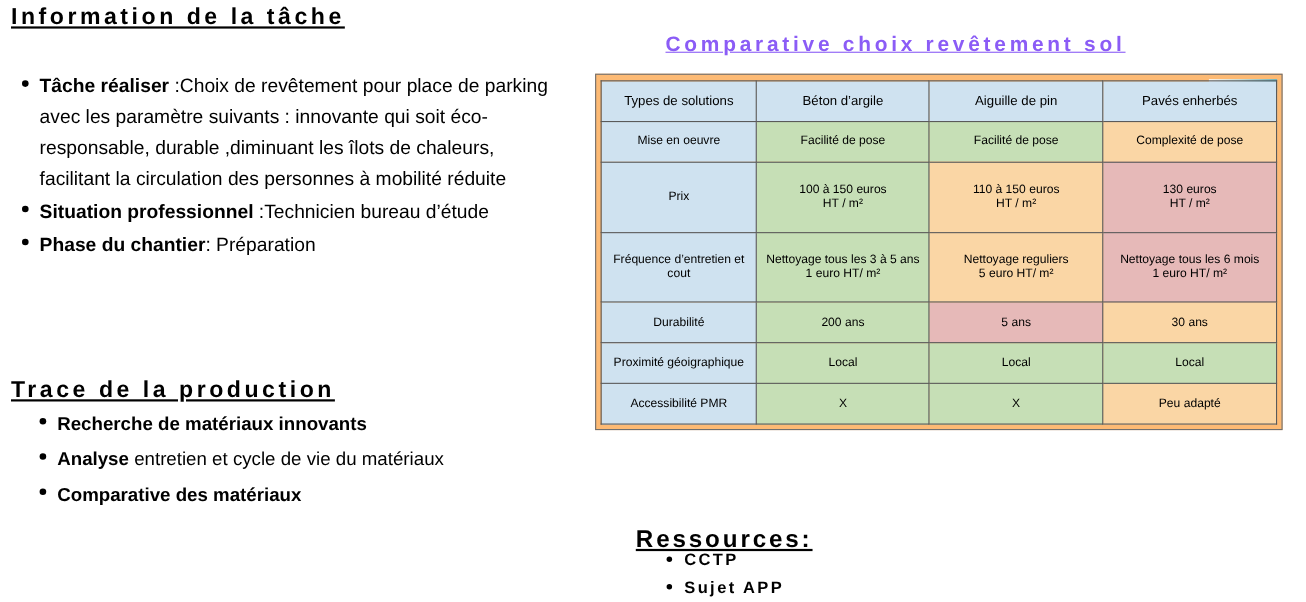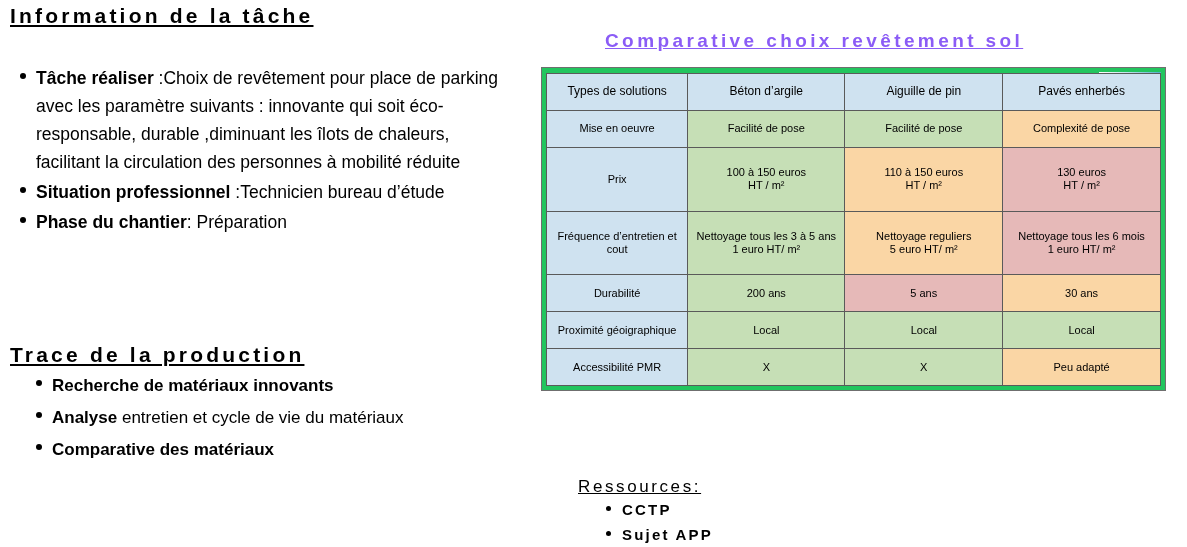--- a/index.html
+++ b/index.html
@@ -106,21 +106,21 @@
     color: #8b5cf6;
     white-space: nowrap;
   }
 
   .table-frame {
     position: absolute;
     left: 21px;
     top: 67px;
     width: 625px;
     height: 324px;
-    background: #22c55e;
+    background: #fdba74;
     border: 1px solid #6f6f6f;
     box-sizing: border-box;
     padding: 5px 4px 4px 4px;
   }
   .table-frame::after {
     
     content: "";
     position: absolute;
     right: 4px;
     top: 4px;
@@ -160,22 +160,22 @@
 
   .g { background: #c6dfb6; }   
   .o { background: #fad6a5; }   
   .r { background: #e6b9b8; margin-top: 47px; }   
 
   
   #res-title {
     position: absolute;
     left: 58px;
     top: 477px;
-    font-size: 17px;
-    font-weight: normal;
+    font-size: 22px;
+    font-weight: bold;
     letter-spacing: 2.6px;
     text-decoration: underline;
   }
   #res-list {
     position: absolute;
     left: 80px;
     top: 498px;
     font-size: 15px;
     font-weight: bold;
     letter-spacing: 2.2px;

